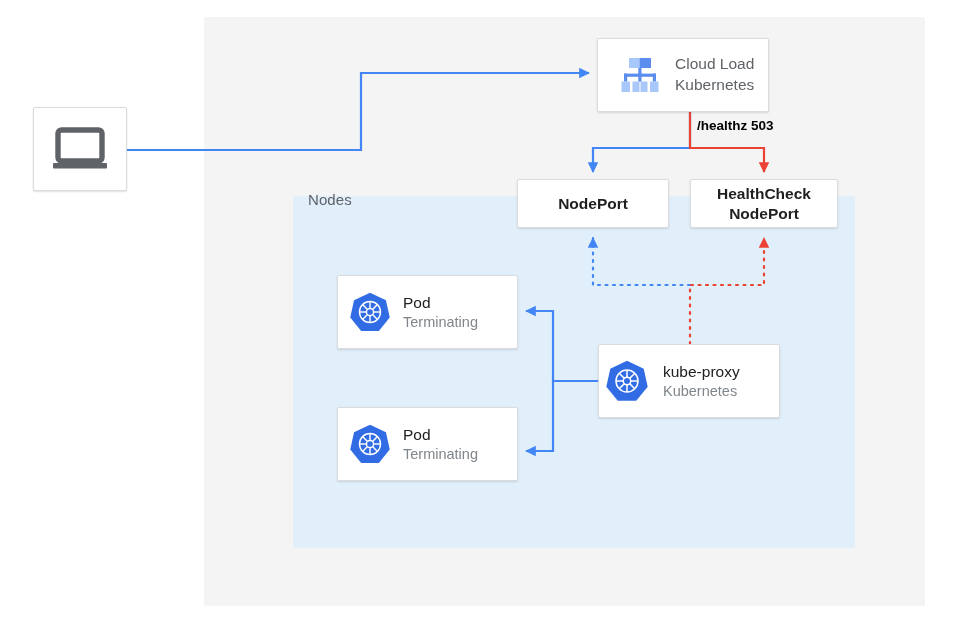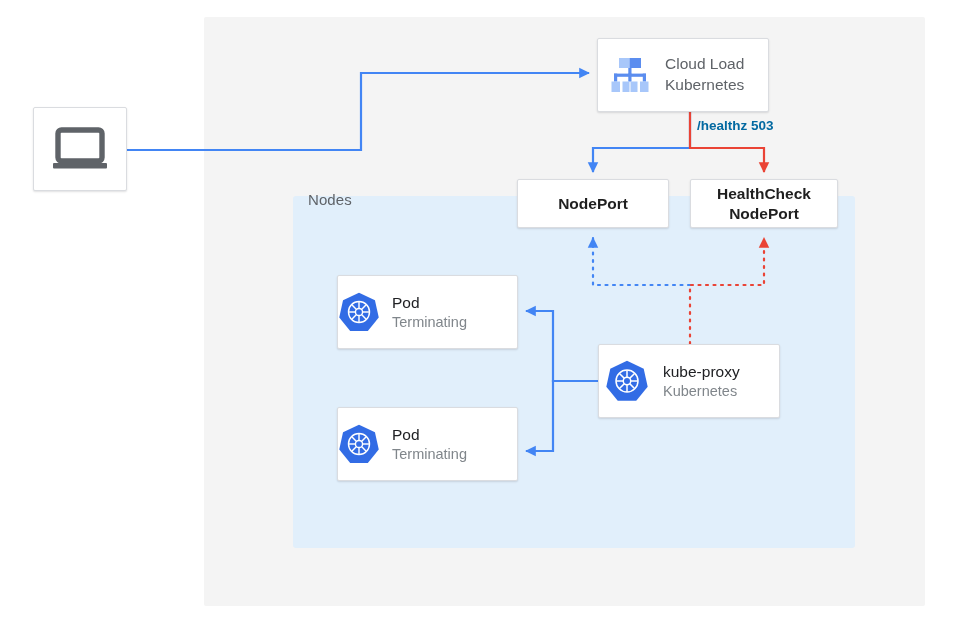--- a/index.html
+++ b/index.html
@@ -75,21 +75,21 @@
     height: 84px;
     justify-content: center;
   }
 
   
   .card-clb {
     left: 597px;
     top: 38px;
     width: 172px;
     height: 74px;
-    padding-left: 8px;
+    padding-left: 18px;
     gap: 11px;
   }
   .card-clb .txt {
     font-size: 15.5px;
     color: #5f6368;
     line-height: 1.35;
   }
 
   
   .card-port {
@@ -114,20 +114,21 @@
     font-weight: bold;
     color: #1f1f1f;
     line-height: 1.25;
   }
 
   
   .card-pod {
     left: 337px;
     width: 181px;
     height: 74px;
+    padding-left: 11px;
     gap: 12px;
   }
   .card-pod-1 { top: 275px; }
   .card-pod-2 { top: 407px; }
 
   
   .card-kubeproxy {
     left: 598px;
     top: 344px;
     width: 182px;
@@ -150,21 +151,21 @@
   }
   .lbl-stack { display: flex; flex-direction: column; }
 
   
   .healthz {
     position: absolute;
     left: 697px;
     top: 118px;
     font-size: 13.5px;
     font-weight: bold;
-    color: #0369a1;
+    color: #000000;
     white-space: nowrap;
   }
 
   .icon-wrap { flex: 0 0 auto; display: block; line-height: 0; }
 </style>
 </head>
 <body>
 
 <div id="stage">
 

